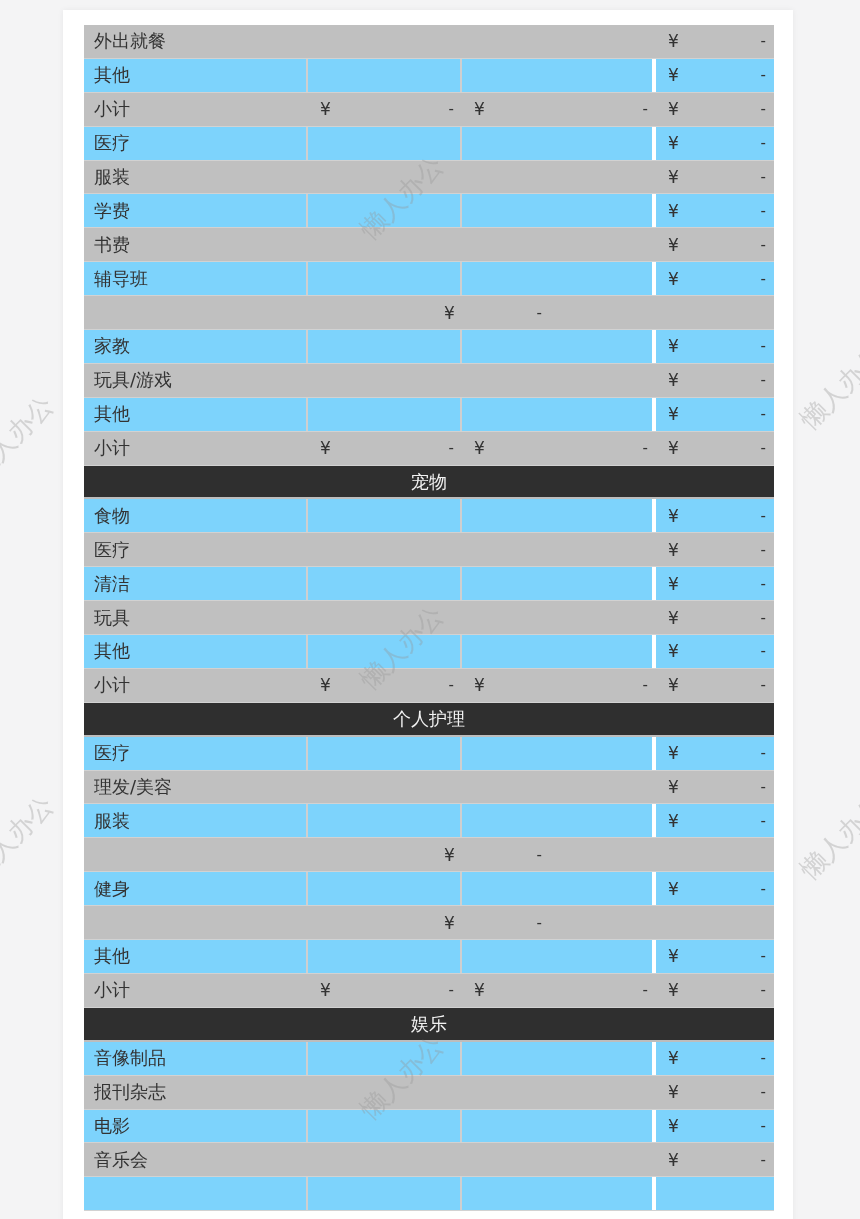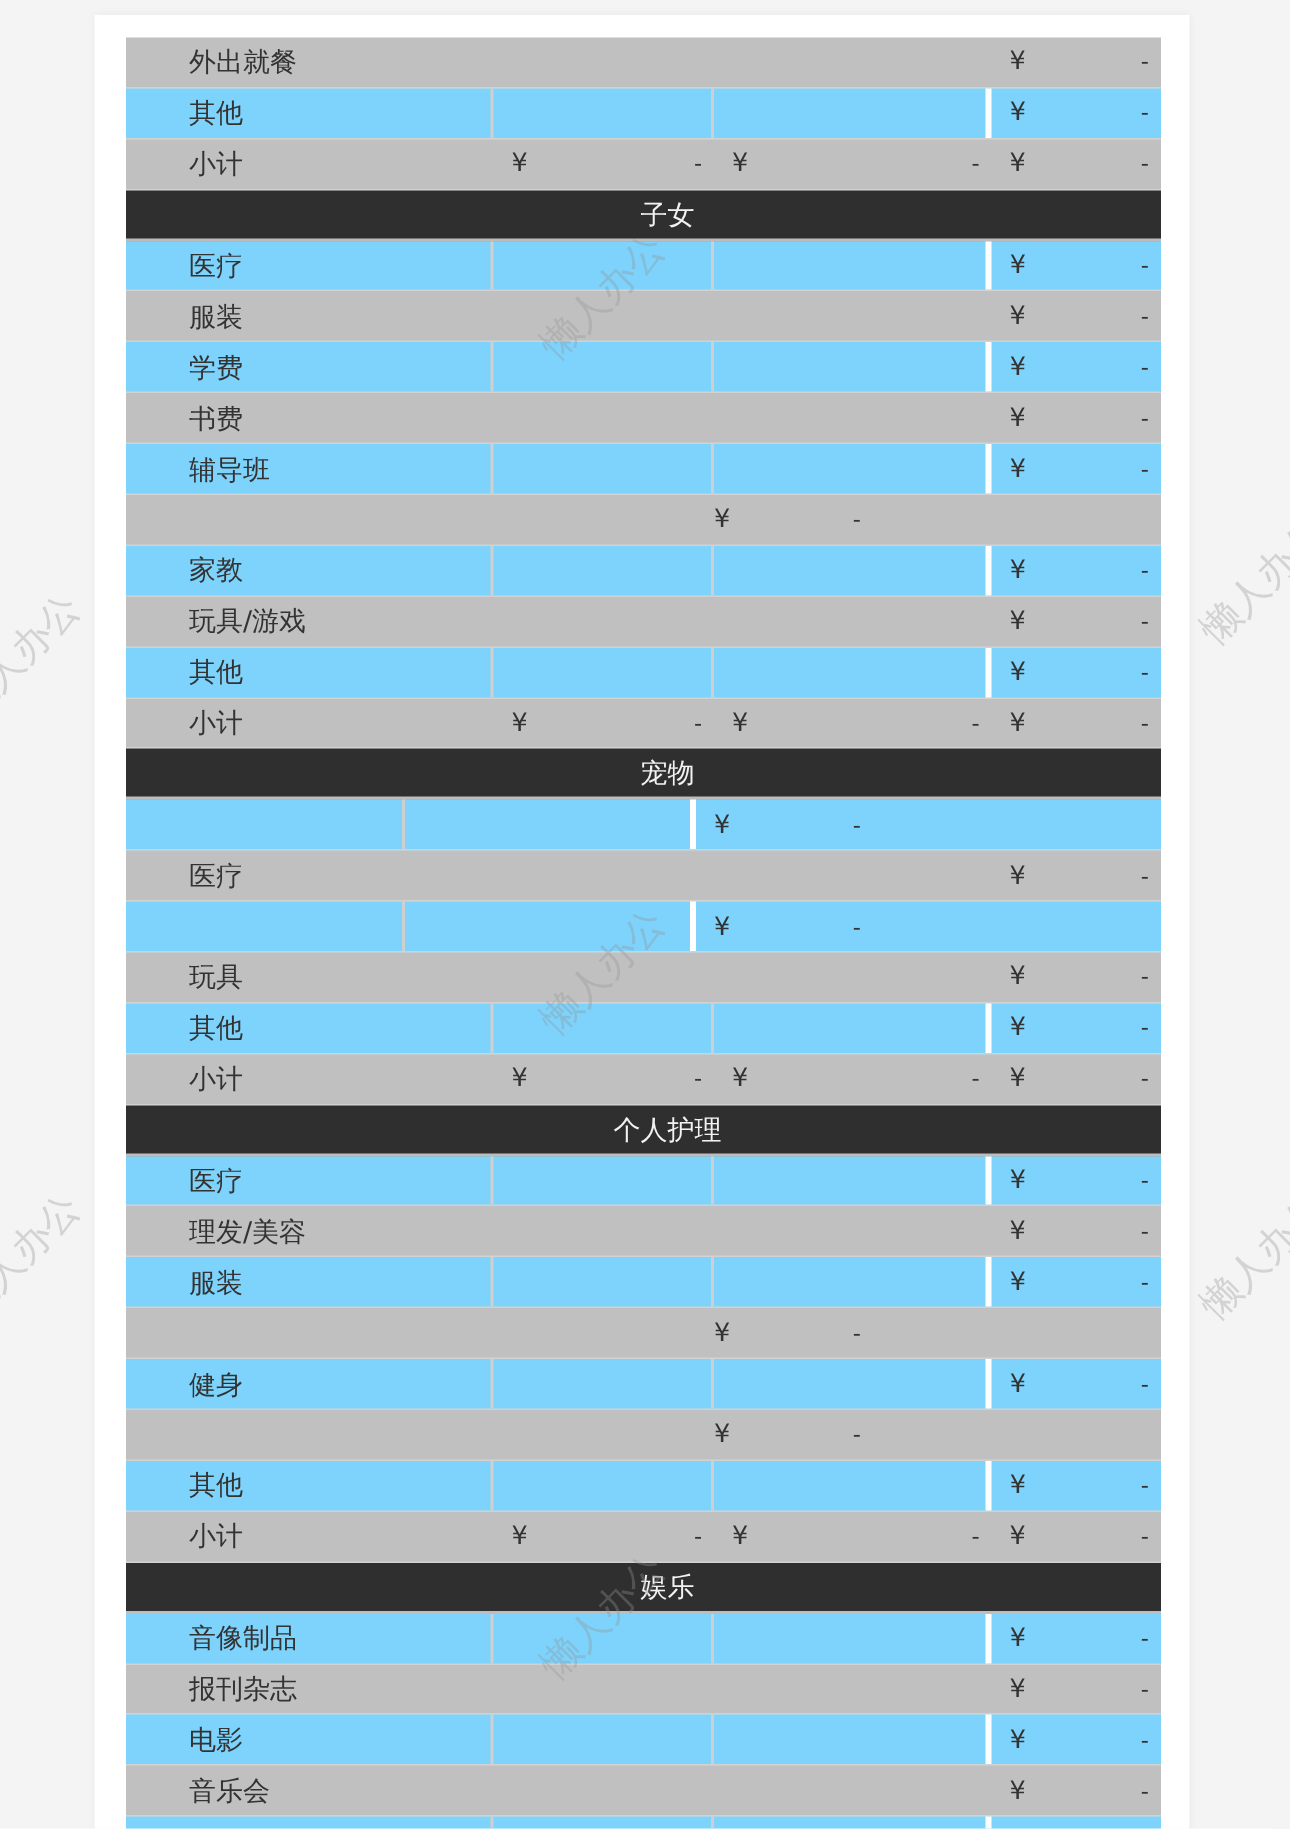--- a/index.html
+++ b/index.html
@@ -15,21 +15,21 @@
     box-shadow: 0 0 6px rgba(0,0,0,0.06);
   }
   .sheet {
     position: absolute; left: 84px; top: 25px; width: 690px;
     border-collapse: collapse;
   }
   .row {
     position: relative; height: 33.9px; box-sizing: border-box;
     display: flex; align-items: stretch;
     border-bottom: 1px solid #d2d2d2;
-    font-size: 18px; color: #333; padding-left: 32px;
+    font-size: 18px; color: #333;
   }
   .row.gray { background: #c0c0c0; }
   .row.white { background: #7dd3fc; }
   .row.header { background: #2f2f2f; color: #f2f2f2; justify-content: center; align-items: center; border-bottom: 2px solid #bdbdbd; }
   .row.white .c { border-right: 2px solid #cfcfcf; }
   .row.white .c:last-child { border-right: none; }
   .row.white .c3 { border-right: 4px solid #ffffff; }
   .c { box-sizing: border-box; display: flex; align-items: center; }
   .c1 { width: 224px; padding-left: 10px; }
   .c2 { width: 154px; padding: 0 8px 0 12px; justify-content: space-between; }
@@ -75,23 +75,20 @@
       </div>
       <div class="c c3">
         <span class="yen">¥</span>
         <span class="dash">-</span>
       </div>
       <div class="c c4">
         <span class="yen">¥</span>
         <span class="dash">-</span>
       </div>
     </div>
-    <div class="row header">
-      <span class="header-label">子女</span>
-    </div>
     <div class="row white">
       <div class="c c1">医疗</div>
       <div class="c c2"></div>
       <div class="c c3"></div>
       <div class="c c4">
         <span class="yen">¥</span>
         <span class="dash">-</span>
       </div>
     </div>
     <div class="row gray">
@@ -177,37 +174,39 @@
       </div>
       <div class="c c4">
         <span class="yen">¥</span>
         <span class="dash">-</span>
       </div>
     </div>
     <div class="row header">
       <span class="header-label">宠物</span>
     </div>
     <div class="row white">
+      <div class="c c1">食物</div>
       <div class="c c2"></div>
       <div class="c c3"></div>
       <div class="c c4">
         <span class="yen">¥</span>
         <span class="dash">-</span>
       </div>
     </div>
     <div class="row gray">
       <div class="c c1">医疗</div>
       <div class="c c2"></div>
       <div class="c c3"></div>
       <div class="c c4">
         <span class="yen">¥</span>
         <span class="dash">-</span>
       </div>
     </div>
     <div class="row white">
+      <div class="c c1">清洁</div>
       <div class="c c2"></div>
       <div class="c c3"></div>
       <div class="c c4">
         <span class="yen">¥</span>
         <span class="dash">-</span>
       </div>
     </div>
     <div class="row gray">
       <div class="c c1">玩具</div>
       <div class="c c2"></div>

